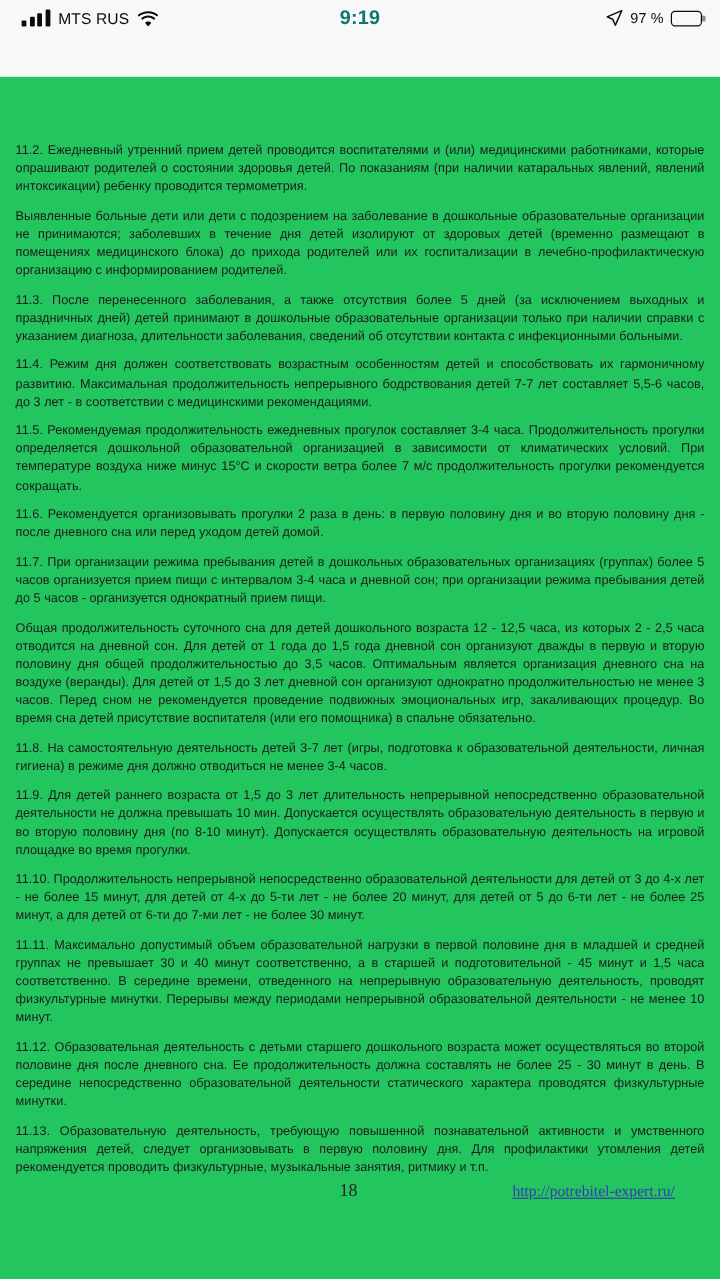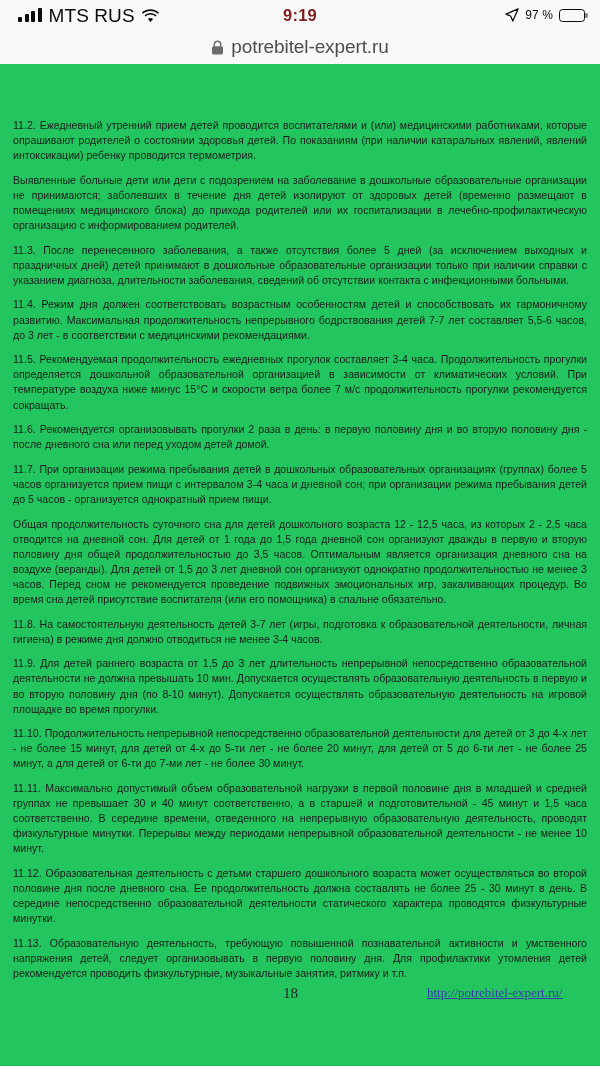--- a/index.html
+++ b/index.html
@@ -51,38 +51,38 @@
     display: block;
     width: 4px;
     background: #0b0b0b;
     border-radius: 1px;
   }
   .signal-bars i:nth-child(1) { height: 5px; }
   .signal-bars i:nth-child(2) { height: 8px; }
   .signal-bars i:nth-child(3) { height: 11px; }
   .signal-bars i:nth-child(4) { height: 14px; }
   .carrier {
-    font-size: 19px;
+    font-size: 13px;
     color: #0b0b0b;
     letter-spacing: 0.1px;
     line-height: 1;
     white-space: nowrap;
   }
   .wifi-icon { width: 17px; height: 13px; display: block; }
 
   .sb-time {
     position: absolute;
     left: 0; right: 0; top: 0;
     height: 30px;
     display: flex;
     align-items: center;
     justify-content: center;
     font-size: 16.5px;
     font-weight: bold;
-    color: #7f1d1d;
+    color: #0f766e;
     letter-spacing: 0.2px;
   }
 
   .sb-right {
     position: absolute;
     right: 15px; top: 0;
     height: 30px;
     display: flex;
     align-items: center;
     gap: 6px;
@@ -222,29 +222,20 @@
           </svg>
         </span>
         <span class="battery-pct">97 %</span>
         <span class="battery">
           <span class="fill" style="width:97%"></span>
         </span>
       </div>
 
     </div>
 
-    <div class="urlbar">
-      <span>
-        <svg class="lock-icon" viewBox="0 0 13 15" aria-hidden="true">
-          <path d="M3.3 6.4V4.4a3.2 3.2 0 0 1 6.4 0v2.0" fill="none" stroke="#6b6b6e" stroke-width="1.5"></path>
-          <rect x="1.0" y="6.2" width="11" height="8.2" rx="1.6" fill="#6b6b6e"></rect>
-        </svg>
-      </span>
-      <span class="url-text">potrebitel-expert.ru</span>
-    </div>
 
   </div>
 
   <div class="page">
 
     <div class="doc">
       <p>11.2. Ежедневный утренний прием детей проводится воспитателями и (или) медицинскими работниками, которые опрашивают родителей о состоянии здоровья детей. По показаниям (при наличии катаральных явлений, явлений интоксикации) ребенку проводится термометрия.</p>
       <p>Выявленные больные дети или дети с подозрением на заболевание в дошкольные образовательные организации не принимаются; заболевших в течение дня детей изолируют от здоровых детей (временно размещают в помещениях медицинского блока) до прихода родителей или их госпитализации в лечебно-профилактическую организацию с информированием родителей.</p>
       <p>11.3. После перенесенного заболевания, а также отсутствия более 5 дней (за исключением выходных и праздничных дней) детей принимают в дошкольные образовательные организации только при наличии справки с указанием диагноза, длительности заболевания, сведений об отсутствии контакта с инфекционными больными.</p>
       <p>11.4. Режим дня должен соответствовать возрастным особенностям детей и способствовать их гармоничному развитию. Максимальная продолжительность непрерывного бодрствования детей 7-7 лет составляет 5,5-6 часов, до 3 лет - в соответствии с медицинскими рекомендациями.</p>

